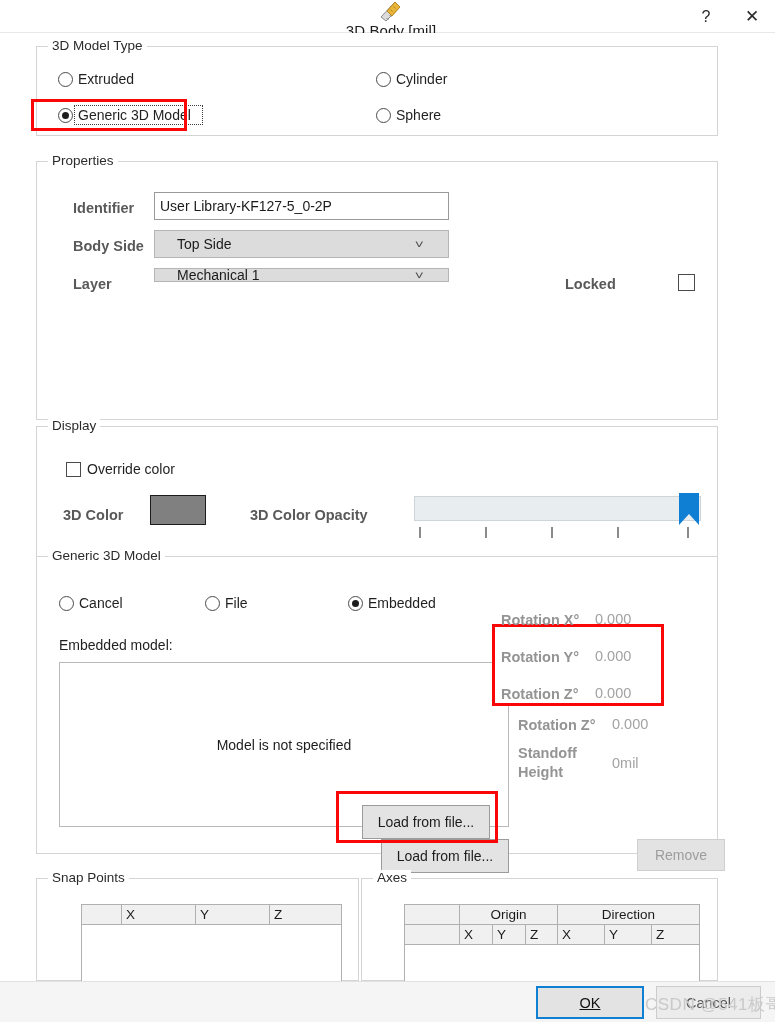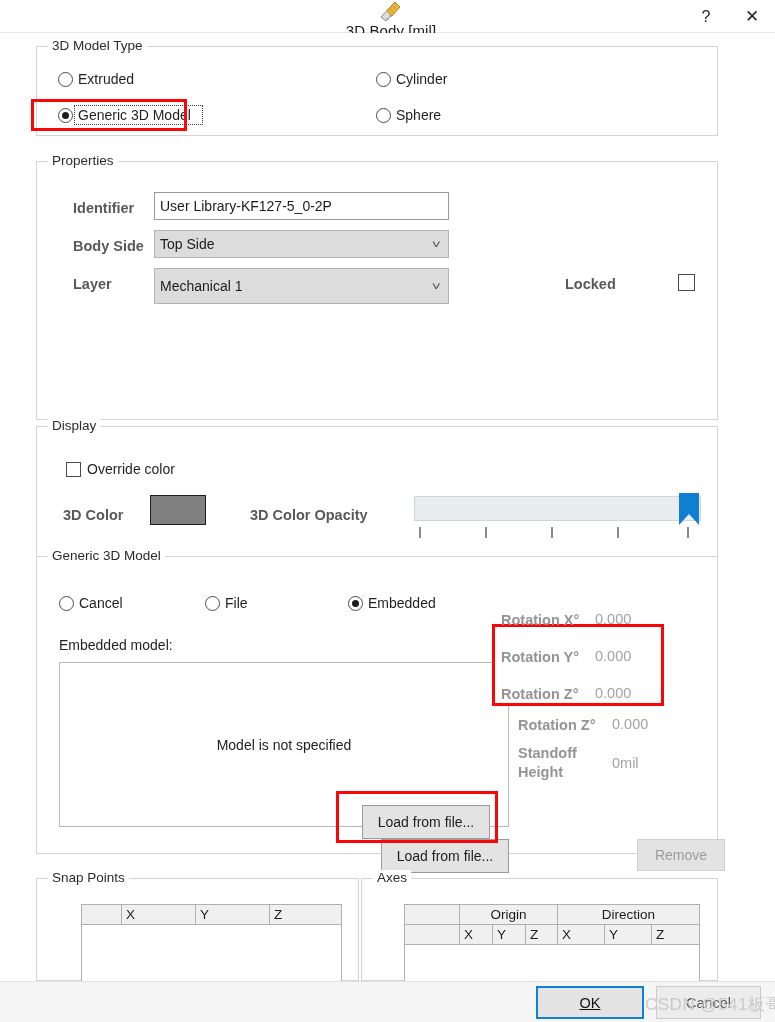--- a/index.html
+++ b/index.html
@@ -110,21 +110,21 @@
     position:absolute; font-weight:bold; color:#595959; font-size:14.5px;
     white-space:nowrap;
   }
   .textfield {
     position:absolute; border:1px solid #9a9a9a; background:#ffffff;
     font-family:"Liberation Sans", sans-serif; font-size:14px; color:#1b1b1b;
     padding:0 5px; display:flex; align-items:center;
   }
   .combo {
     position:absolute; border:1px solid #b5b5b5; background:#dcdcdc;
-    font-size:14px; color:#1b1b1b; padding:0 5px;
+    font-size:14px; color:#1b1b1b; padding:0 22px;
     display:flex; align-items:center; justify-content:space-between;
   }
   .combo .carat { color:#4d4d4d; font-size:11px; transform:scaleX(1.4); margin-right:4px;}
   .helptext {
     position:absolute; font-size:13.6px; color:#1f1f1f; line-height:20px;
   }
 
   
   .swatch {
     position:absolute; border:1.5px solid #1c1c1c; background:#808080;
@@ -260,21 +260,21 @@
     <div class="flabel" style="left:36px; top:38px;">Identifier</div>
     <div class="textfield" style="left:117px; top:30px; width:295px; height:28px;">User Library-KF127-5_0-2P</div>
 
     <div class="flabel" style="left:36px; top:76px;">Body Side</div>
     <div class="combo" style="left:117px; top:68px; width:295px; height:28px;">
       <span>Top Side</span>
       <span class="carat">˅</span>
     </div>
 
     <div class="flabel" style="left:36px; top:114px;">Layer</div>
-    <div class="combo" style="left:117px; top:106px; width:295px; height:36px;gap:16px;">
+    <div class="combo" style="left:117px; top:106px; width:295px; height:14px;gap:16px;">
       <span>Mechanical 1</span>
       <span class="carat">˅</span>
     </div>
 
     <div class="flabel" style="left:528px; top:114px;">Locked</div>
     <div class="chk" style="left:641px; top:112px;">
       <span class="cbox" style="width:17px;height:17px;"></span>
     </div>
 
   </div>

